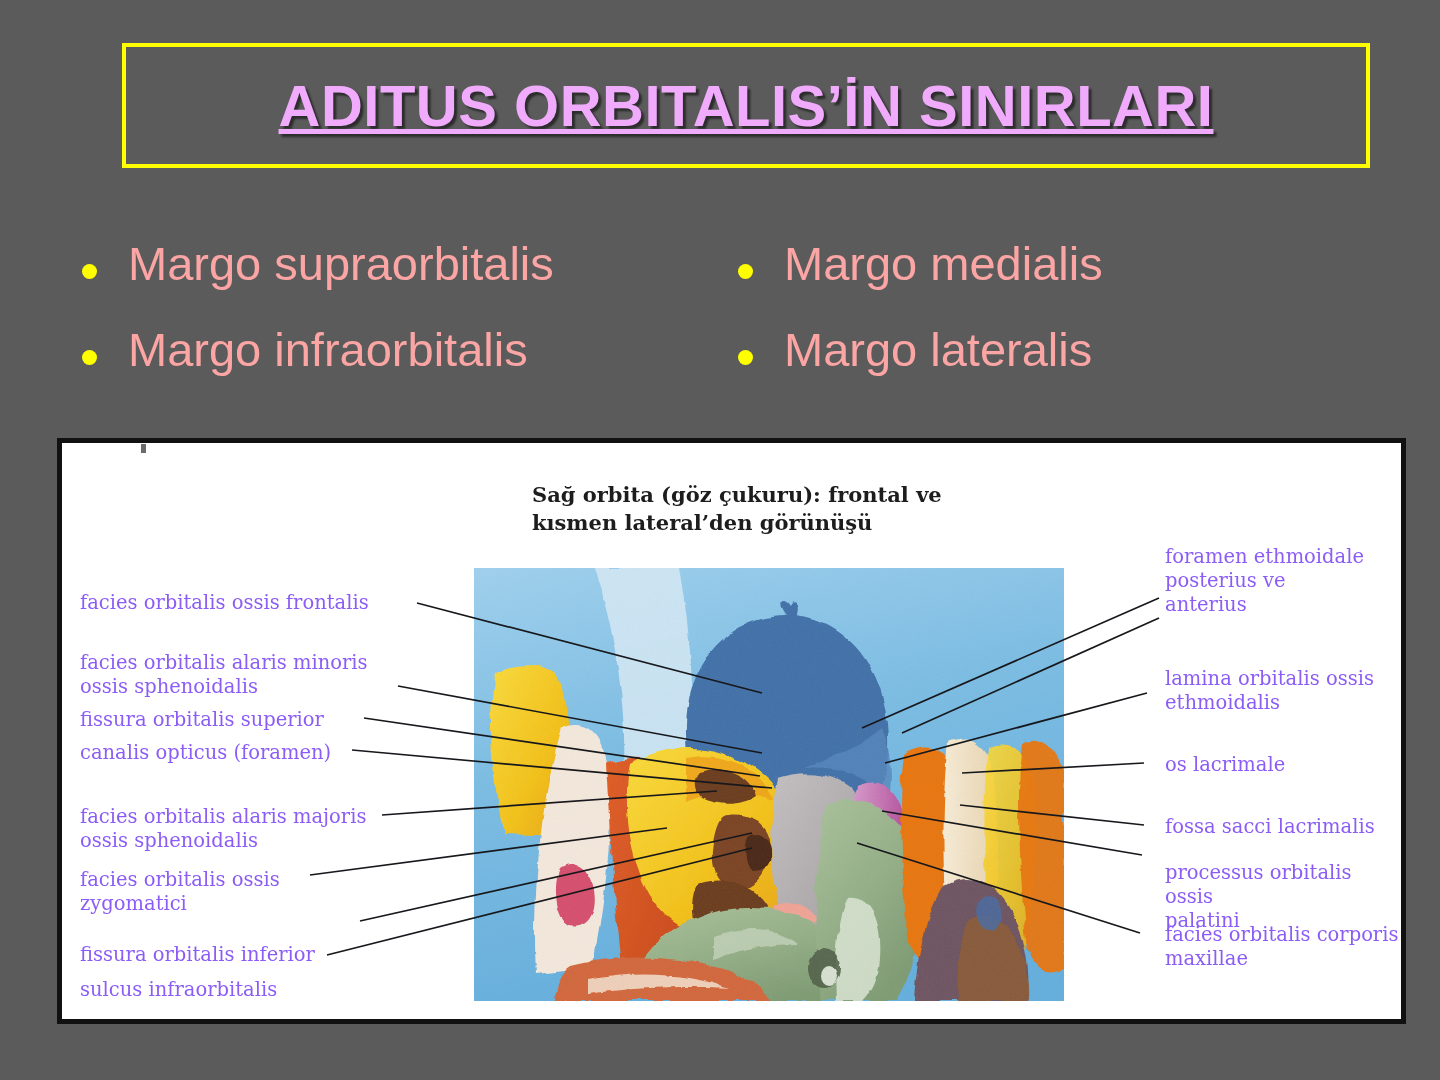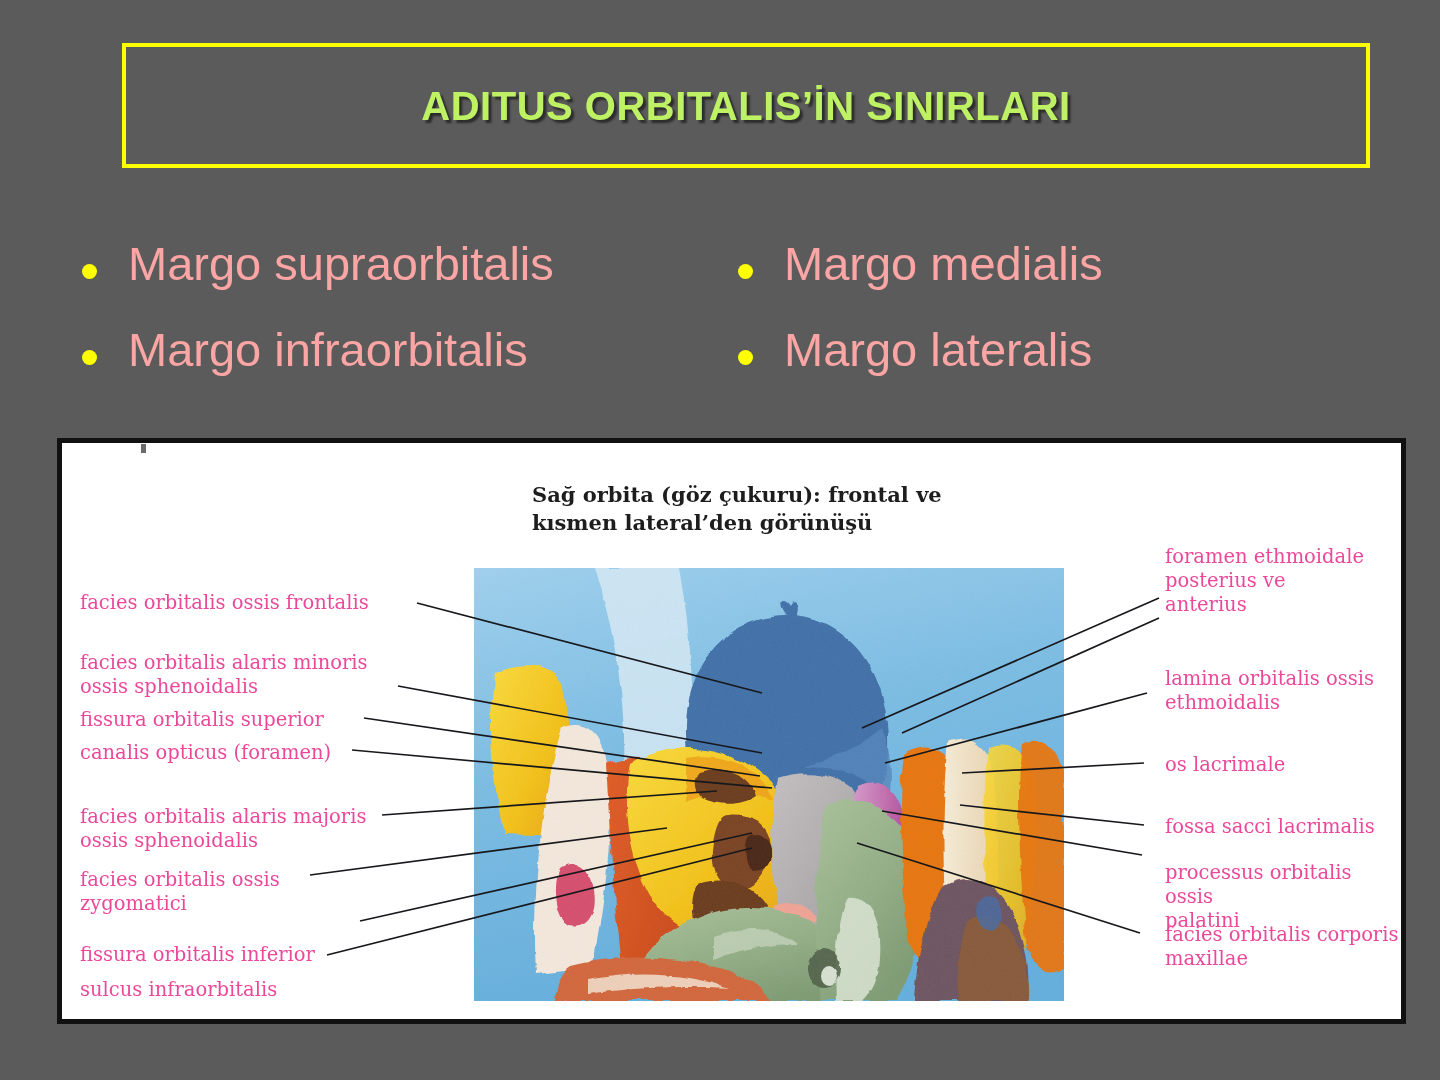--- a/index.html
+++ b/index.html
@@ -22,27 +22,28 @@
     top: 43px;
     width: 1248px;
     height: 125px;
     border: 4px solid #ffff00;
     box-sizing: border-box;
     display: flex;
     align-items: center;
     justify-content: center;
   }
   .title-text {
-    font-size: 40px;
+    font-size: 58px;
     font-weight: bold;
-    color: #bef264;
+    color: #f0abfc;
     letter-spacing: 0.5px;
     text-shadow: 3px 3px 2px rgba(20,20,20,0.65);
     white-space: nowrap;
     line-height: 1;
+    text-decoration: underline;
   }
 
   
   .bullets {
     position: absolute;
     left: 0;
     top: 236px;
     width: 1440px;
     height: 170px;
   }
@@ -139,21 +140,21 @@
     stroke: #17181c;
     stroke-width: 1.7;
   }
 
   
   .anno {
     position: absolute;
     font-family: "DejaVu Serif", serif;
     font-size: 19.5px;
     line-height: 1.23;
-    color: #ec4899;
+    color: #8b5cf6;
     white-space: pre-line;
   }
   .anno.left  { text-align: left; }
   .anno.right { text-align: left; }
 </style>
 </head>
 <body>
 
 <div class="title-box">
   <div class="title-text">ADITUS ORBITALIS’İN SINIRLARI</div>

